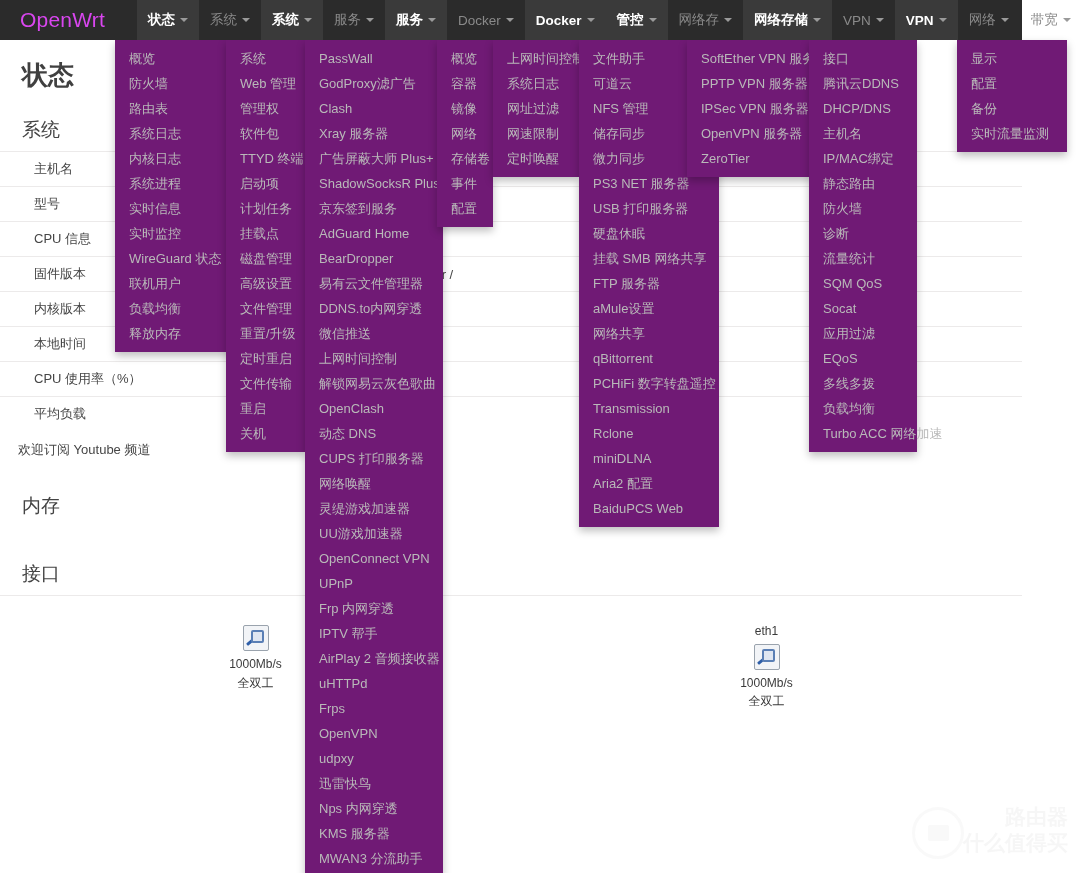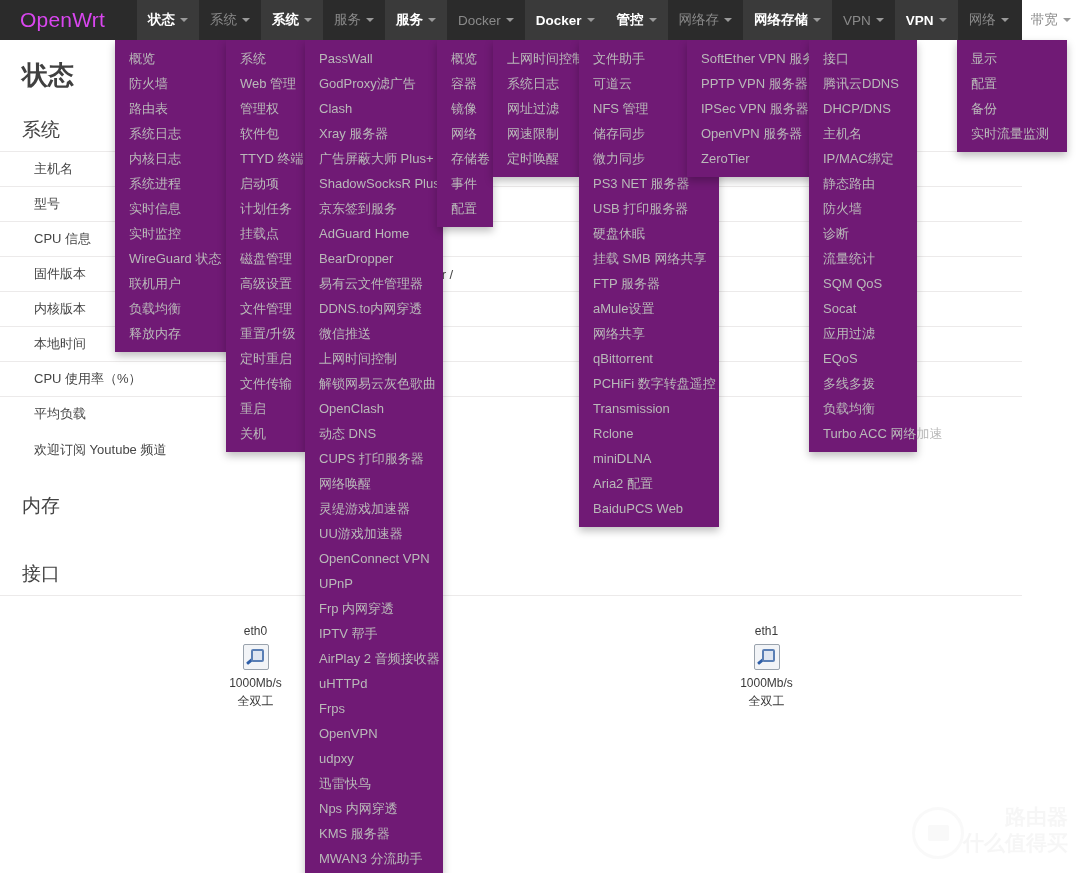--- a/index.html
+++ b/index.html
@@ -49,21 +49,21 @@
   }
   .row {
     display: flex; border-top: 1px solid #eceaea;
     min-height: 33px; align-items: center;
   }
   .row .lbl {
     width: 300px; padding: 8px 0 8px 34px;
     font-size: 13px; color: #464646;
   }
   .row .val { font-size: 13px; color: #464646; flex: 1; }
-  .note { font-size: 13px; color: #464646; padding: 10px 0 6px 34px; }
+  .note { font-size: 13px; color: #464646; padding: 10px 0 6px 18px; }
 
   
   .ifaces { display: flex; padding: 26px 0 0 0; border-top: 1px solid #eceaea; }
   .iface { flex: 1; text-align: center; font-size: 12px; color: #3a3a3a; line-height: 1.55; }
   .iface .nic {
     width: 26px; height: 26px; margin: 3px auto 4px;
     border: 1px solid #9aa3ad; background: #f2f4f7;
     position: relative; border-radius: 2px;
   }
   .iface .nic::before {
@@ -147,21 +147,20 @@
           <div class="val"></div>
         </div>
       </div>
     <div class="note">欢迎订阅 Youtube 频道</div>
 
     <div class="sect-h" style="padding-top:28px">内存</div>
 
     <div class="sect-h" style="padding-top:34px">接口</div>
     <div class="ifaces" id="iface-list">
         <div class="iface">
-          <div>eth0</div>
           <div class="nic"></div>
           <div>1000Mb/s</div>
           <div>全双工</div>
         </div>
         <div class="iface">
           <div>eth1</div>
           <div class="nic"></div>
           <div>1000Mb/s</div>
           <div>全双工</div>
         </div>

